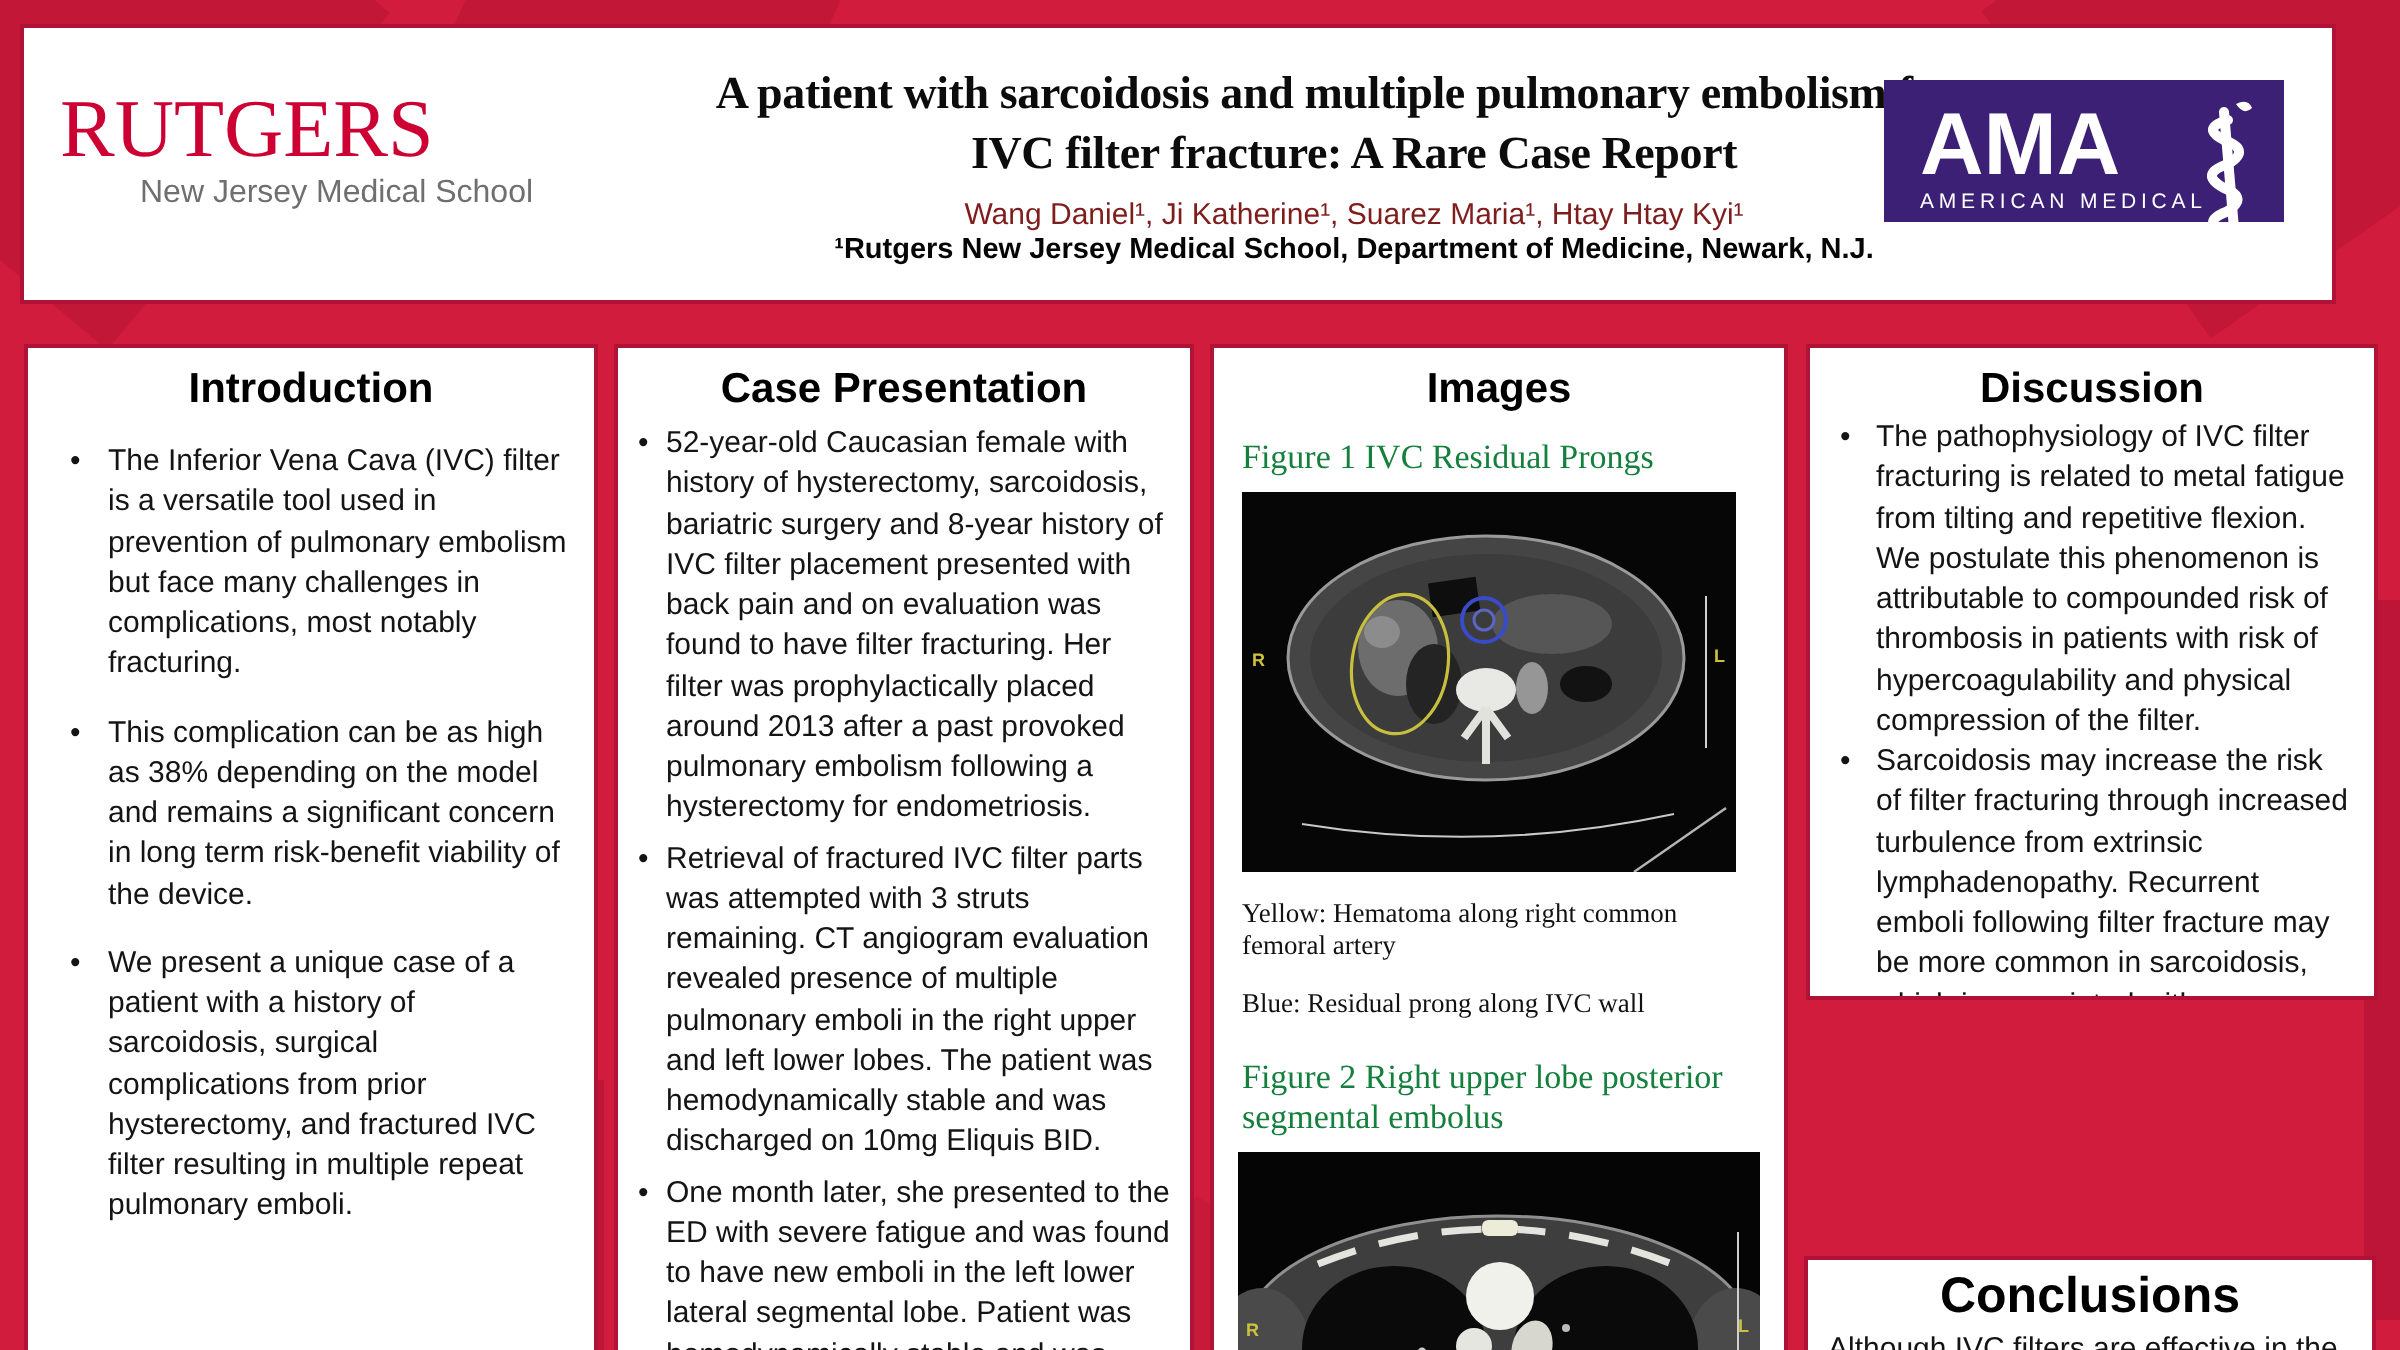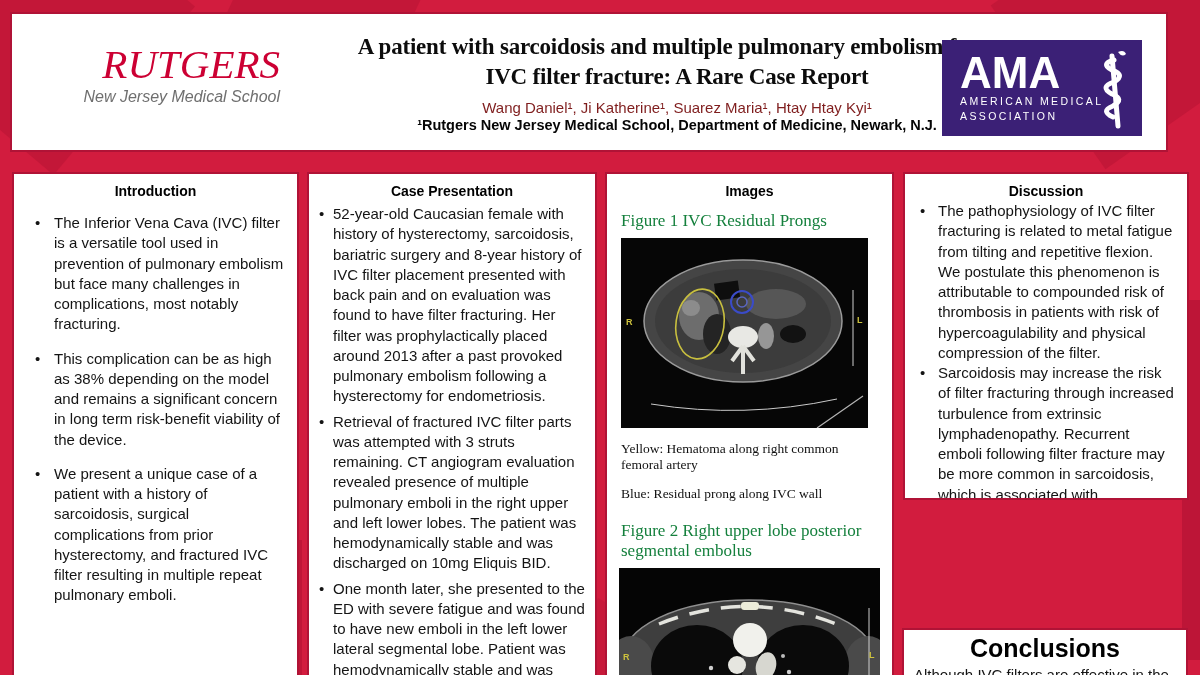--- a/index.html
+++ b/index.html
@@ -12,44 +12,44 @@
   .s3{left:1030px;top:-70px;width:200px;height:200px;transform:rotate(55deg);}
   .s4{left:286px;top:540px;width:16px;height:150px;transform:none;opacity:.45;}
   .s5{left:1182px;top:300px;width:20px;height:360px;transform:none;opacity:.5;}
   .s6{left:560px;top:620px;width:120px;height:120px;transform:rotate(30deg);opacity:.25;}
 
   .watermark{position:absolute;left:150px;top:138px;z-index:1;font-weight:bold;font-size:15px;
              letter-spacing:9px;color:#2c181f;white-space:nowrap;}
 
   .header{position:absolute;left:10px;top:12px;width:1158px;height:140px;background:#ffffff;
           border:2px solid #b01336;box-sizing:border-box;z-index:2;}
-  .rutgers{position:absolute;left:18px;top:30px;width:250px;text-align:right;font-style:italic;}
+  .rutgers{position:absolute;left:18px;top:30px;width:250px;text-align:left;}
   .rutgers-word{font-family:"Liberation Serif",serif;color:#cc0033;font-size:41px;line-height:1;
                 letter-spacing:0;}
   .rutgers-sub{color:#6f6f6f;font-size:16px;margin-top:3px;padding-left:40px;}
   .title-block{position:absolute;left:280px;top:18px;width:770px;text-align:center;}
   .main-title{font-family:"Liberation Serif",serif;font-weight:bold;font-size:23px;color:#0c0c0c;
               line-height:1.3;letter-spacing:-0.2px;}
   .authors{margin-top:7px;font-size:15px;color:#7f1d1d;}
   .affiliation{font-weight:bold;font-size:14.5px;color:#050505;margin-top:1px;}
-  .ama{position:absolute;right:24px;top:26px;width:200px;height:96px;background:#3b2076;color:#fff;
+  .ama{position:absolute;right:24px;top:26px;width:200px;height:71px;background:#3b2076;color:#fff;
        box-sizing:border-box;padding:14px 0 0 18px;}
   .ama-acronym{font-size:44px;font-weight:bold;line-height:.85;letter-spacing:0;display:inline-block;}
   .ama-line{font-size:10.5px;letter-spacing:2.4px;margin-top:3px;}
   .caduceus{position:absolute;right:10px;top:6px;}
 
   .col{position:absolute;top:172px;background:#fff;border:2px solid #b01336;box-sizing:border-box;
        z-index:2;overflow:hidden;color:#141414;}
   .col1{left:12px;width:287px;height:560px;padding:6px 13px;}
   .col2{left:307px;width:290px;height:560px;padding:6px 10px;}
   .col3{left:605px;width:289px;height:560px;padding:6px 12px;}
   .col4a{left:903px;width:286px;height:328px;padding:6px 11px;}
   .col4b{left:902px;top:628px;width:286px;height:90px;padding:3px 10px;}
 
-  .section-title{font-weight:bold;font-size:14px;text-align:center;color:#000;margin:3px 0 2px;}
+  .section-title{font-weight:bold;font-size:21px;text-align:center;color:#000;margin:3px 0 2px;}
   .conclusions-title{font-size:25px;margin:1px 0 2px;}
 
   ul.bullets{list-style:none;margin:0;padding:0;}
   .bullets li{position:relative;font-size:15px;line-height:1.35;margin-top:14px;padding-left:27px;}
   .bullets li::before{content:"\2022";position:absolute;left:8px;}
   .col2 .bullets li{margin-top:5px;padding-left:14px;}
   .col2 .bullets li::before{left:0;}
   .col4a .bullets li{margin-top:0;padding-left:22px;}
   .col4a .bullets li::before{left:4px;}
 

